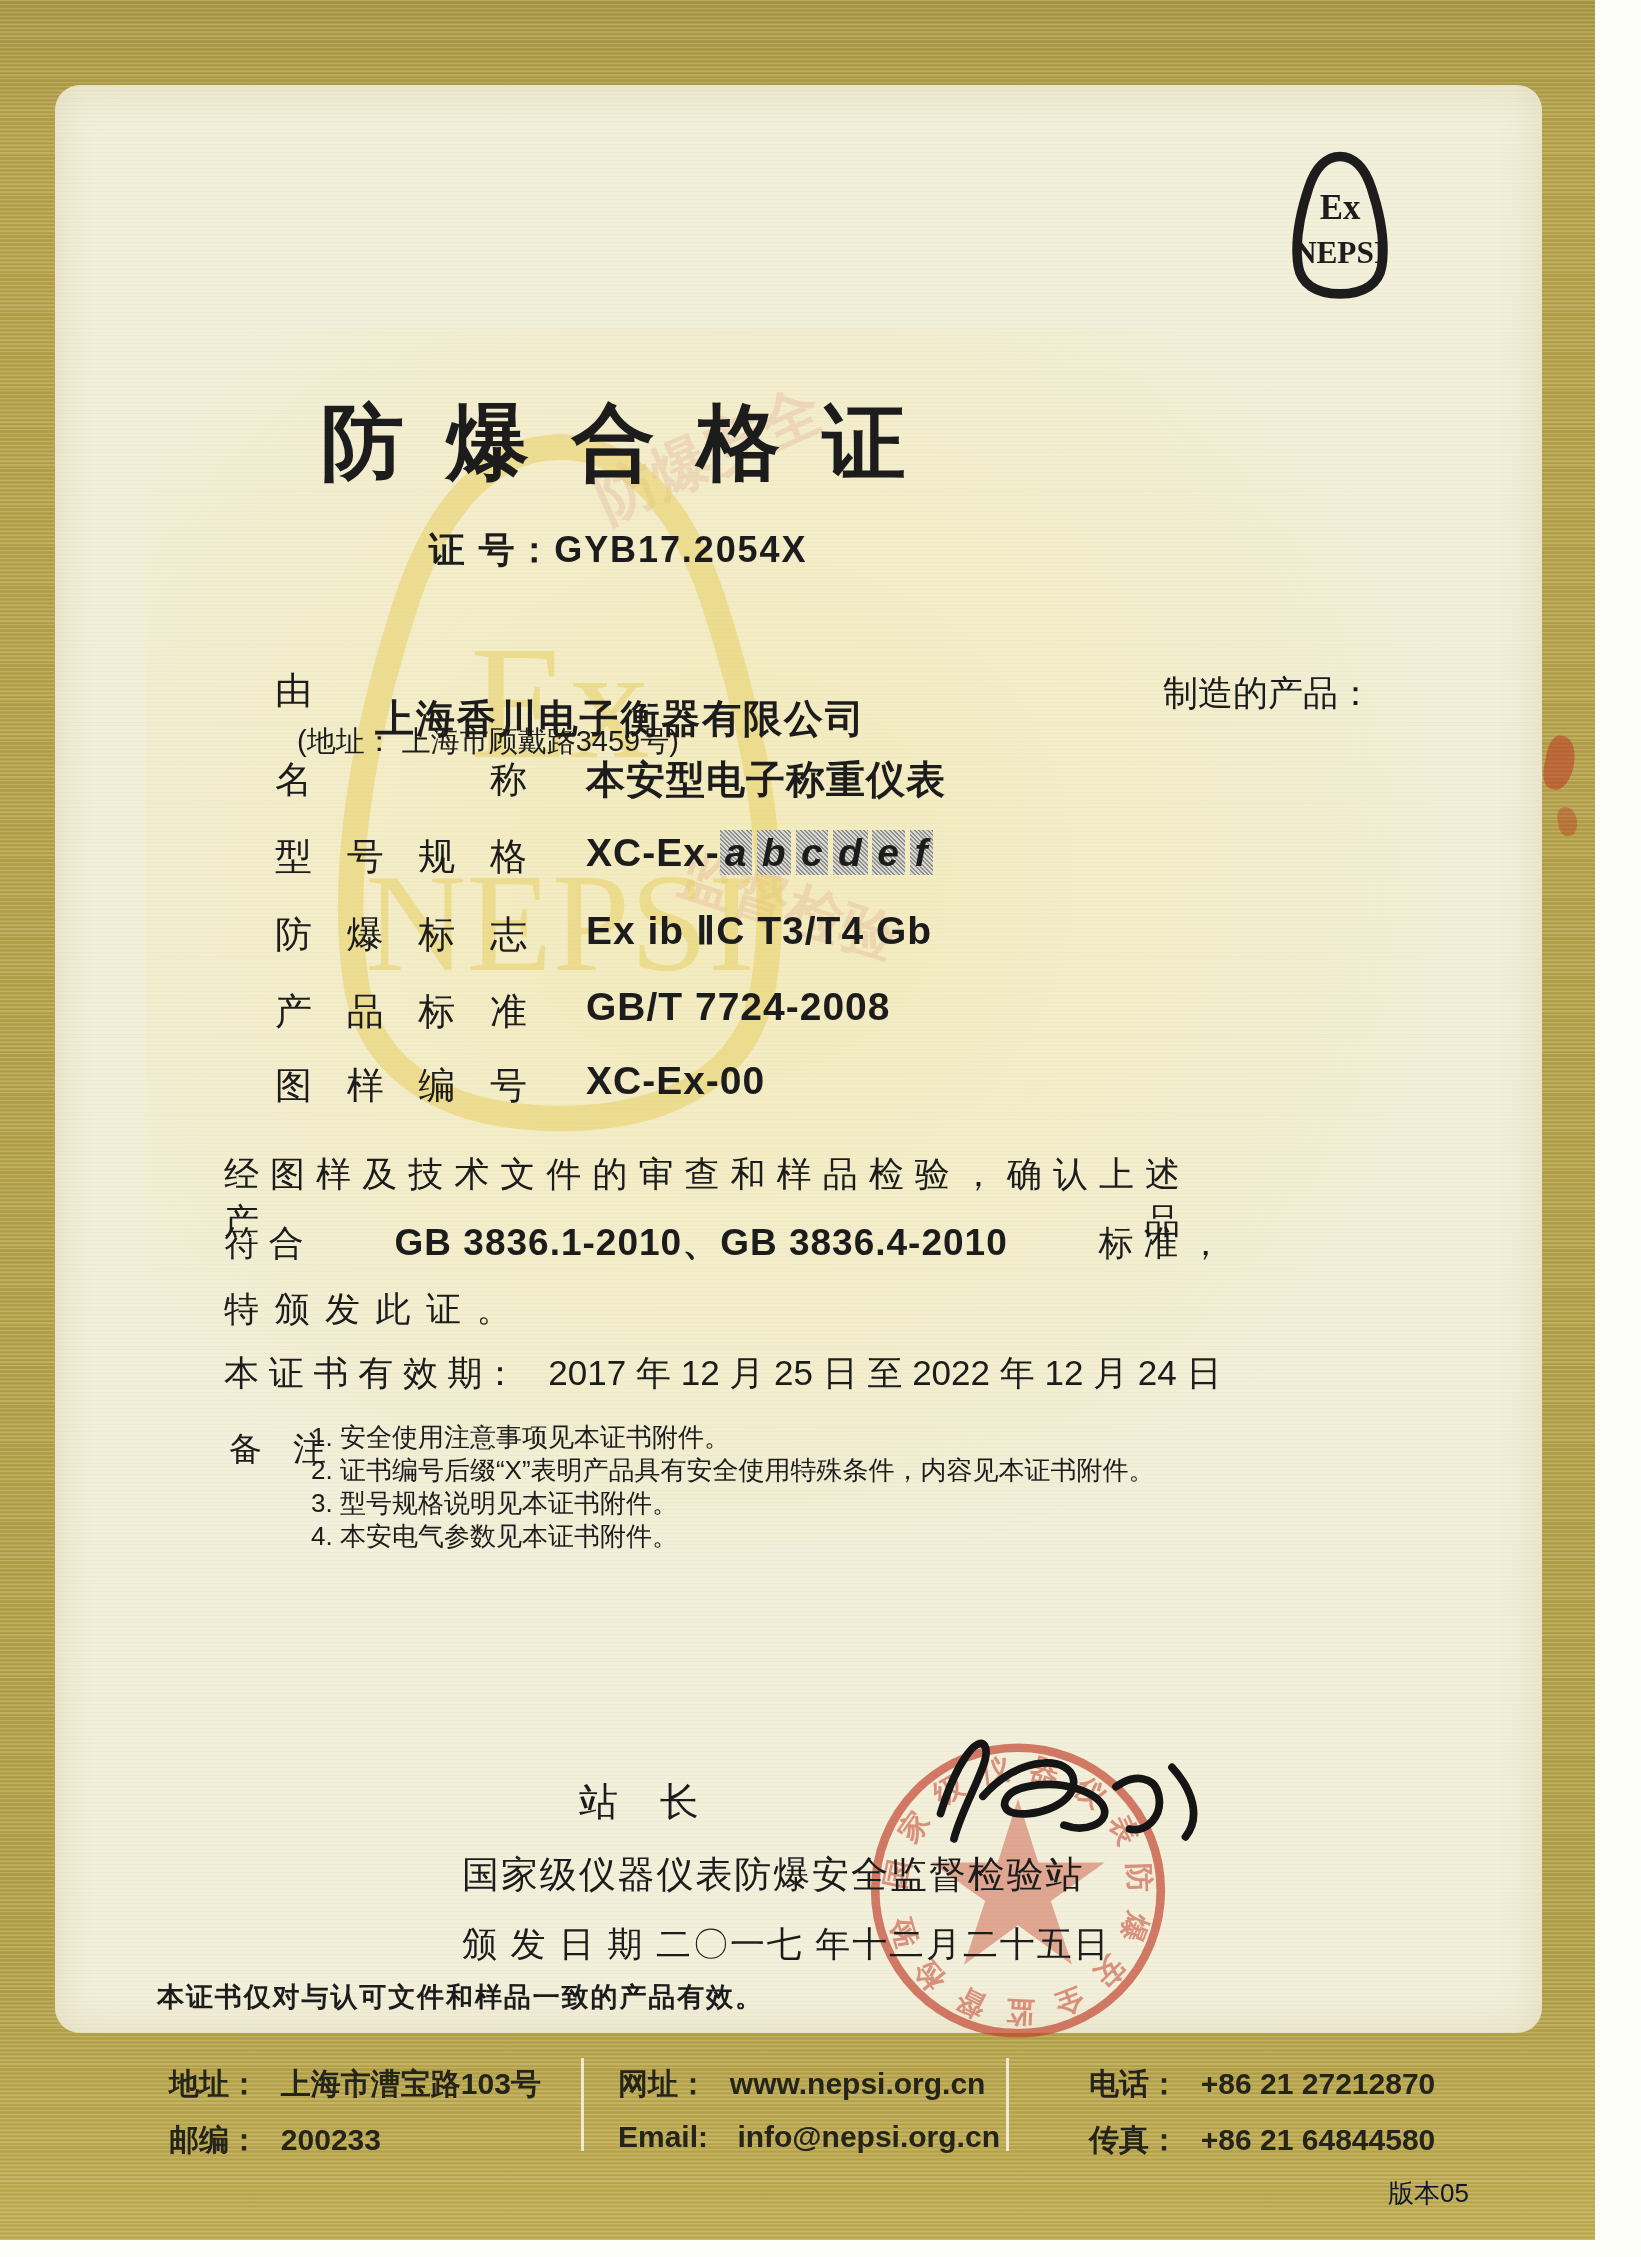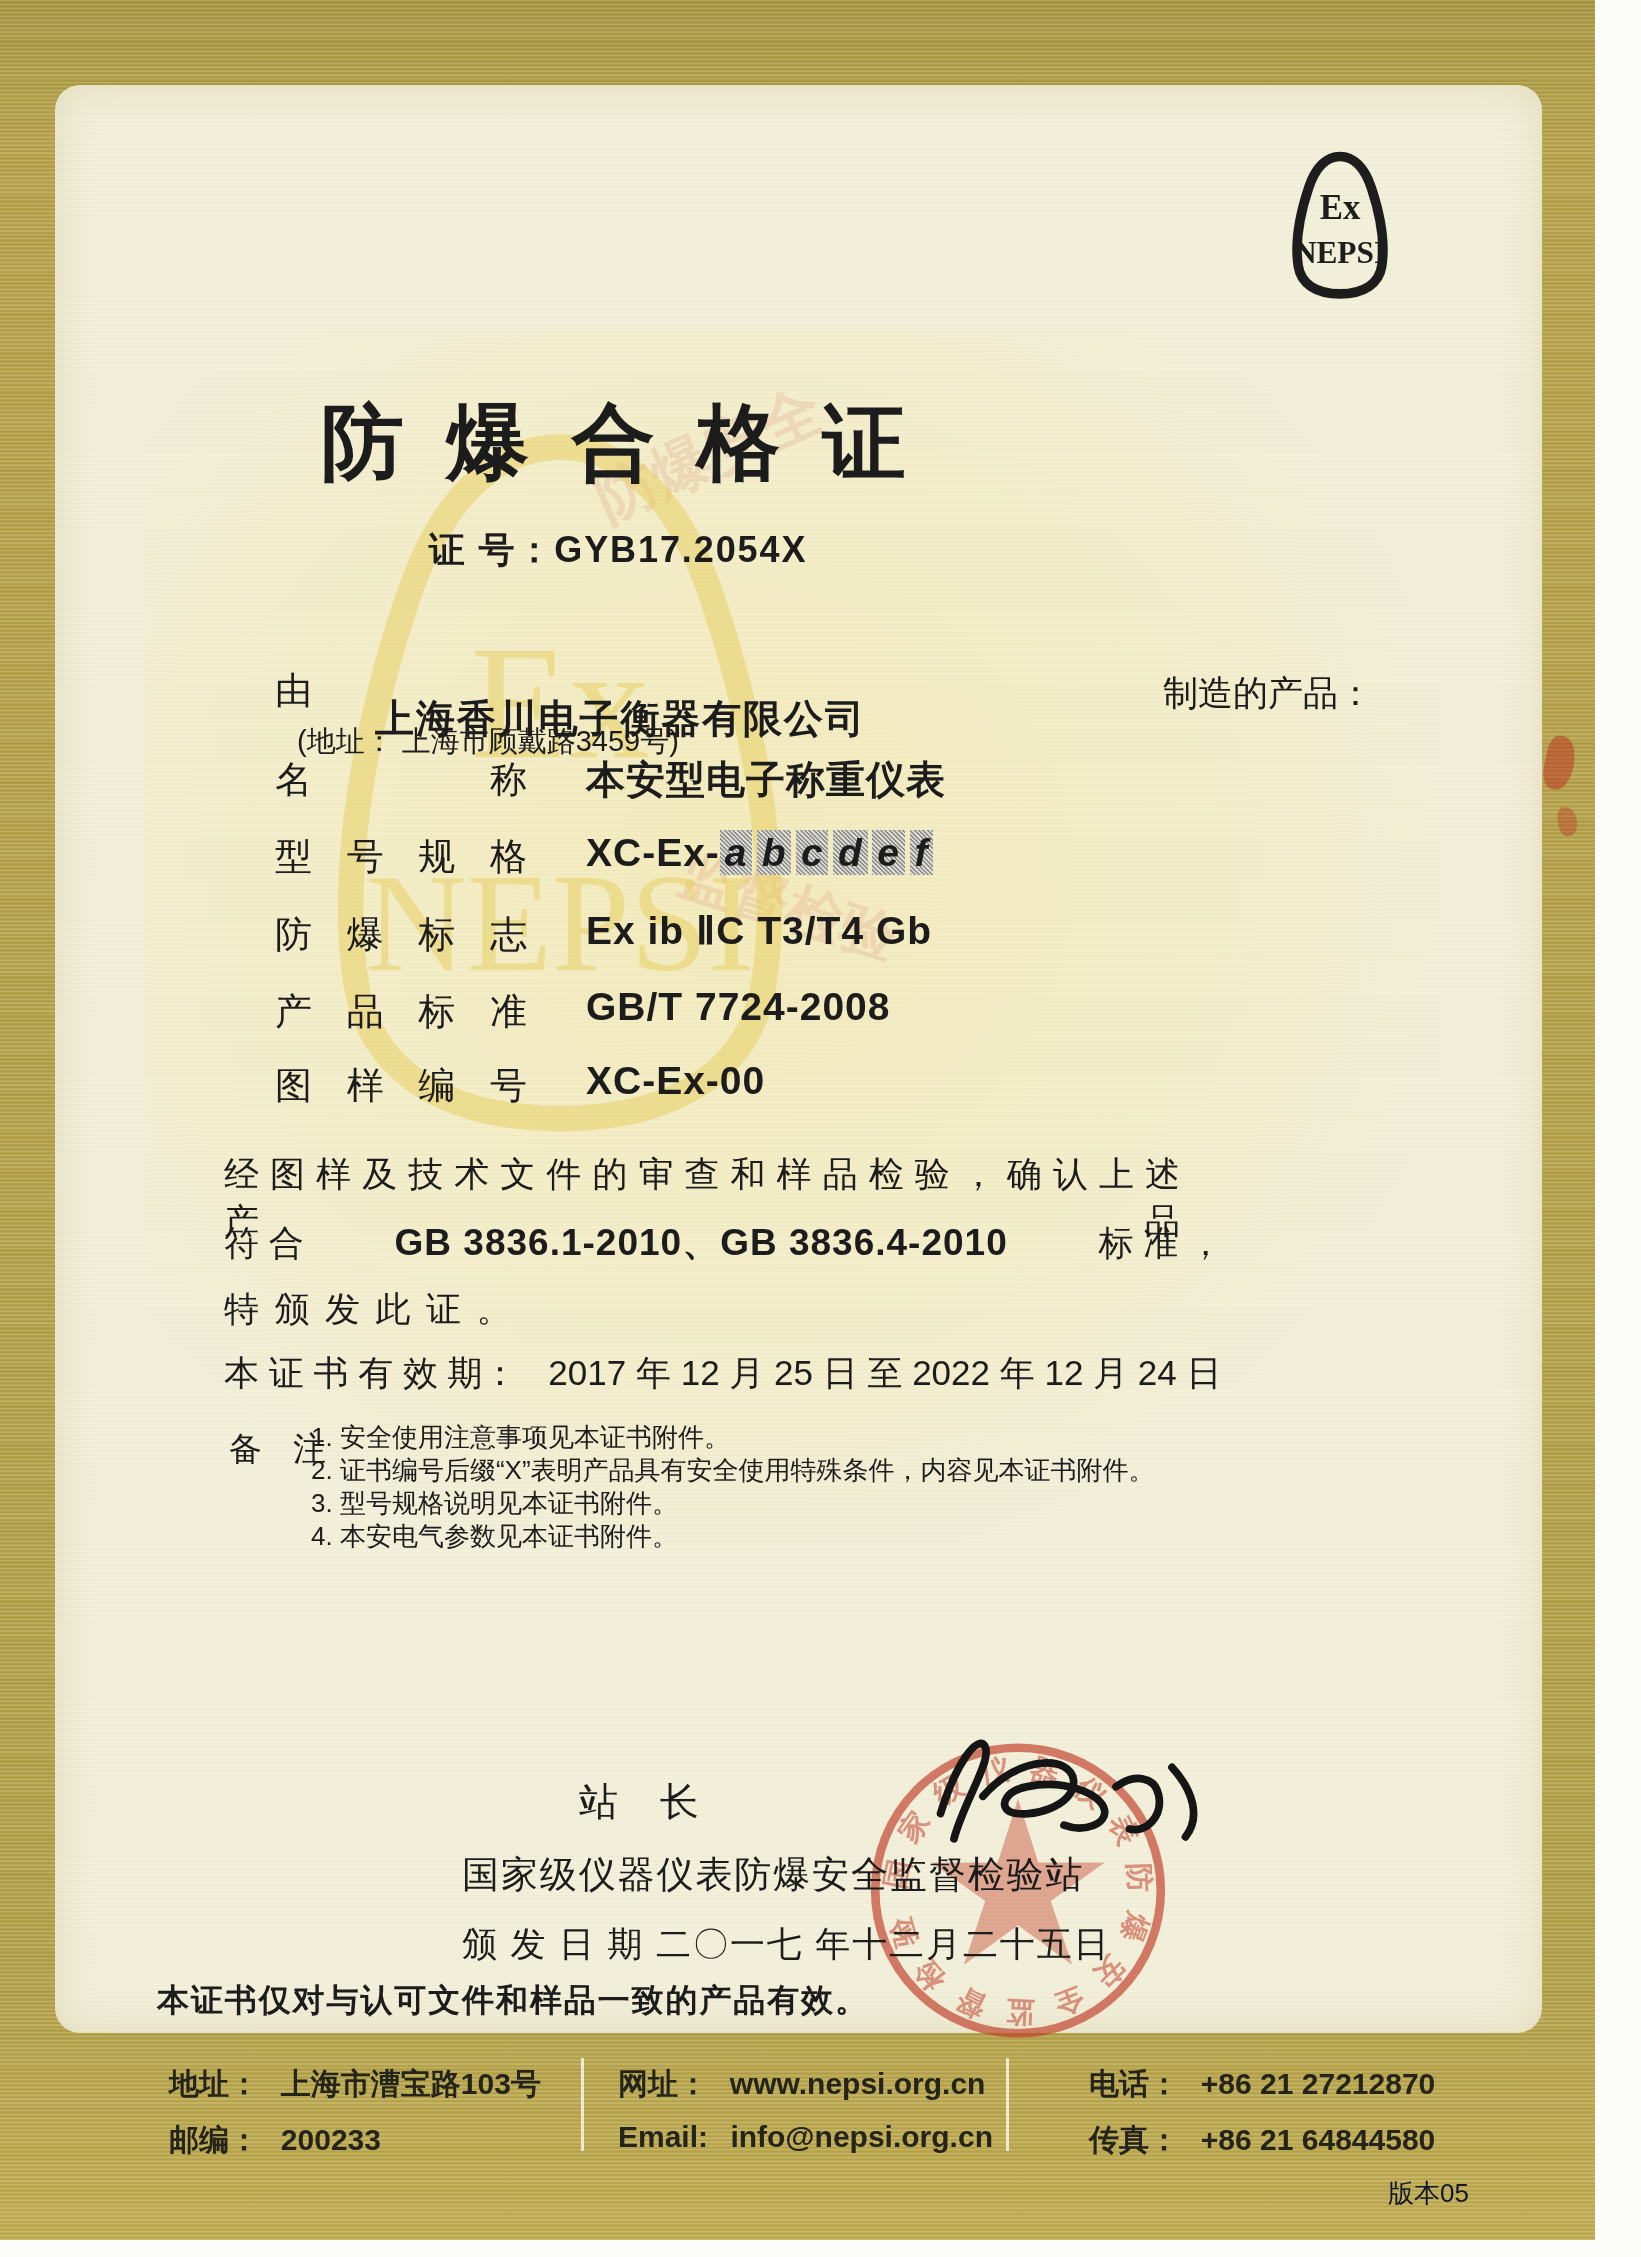--- a/index.html
+++ b/index.html
@@ -72,21 +72,21 @@
   .t37{font-size:35px;z-index:6;white-space:nowrap;}
 
   
   .rlabel{font-size:33px;width:97px;z-index:6;text-align:justify;text-align-last:justify;}
   .rlist{z-index:6;font-size:26px;line-height:33px;white-space:nowrap;}
 
   
   .chief{font-size:39px;letter-spacing:15.4px;z-index:6;white-space:nowrap;}
   .org{font-size:37px;letter-spacing:1.9px;z-index:6;white-space:nowrap;}
   .issue{font-size:35px;letter-spacing:1.9px;z-index:6;white-space:nowrap;}
-  .note{font-size:32px;font-weight:700;letter-spacing:1.9px;z-index:6;white-space:nowrap;text-align:right;}
+  .note{font-size:27px;font-weight:700;letter-spacing:1.9px;z-index:6;white-space:nowrap;text-align:right;}
 
   
   .fcell{font-size:30px;color:#25241a;z-index:6;white-space:nowrap;font-weight:600;}
   .fsep{width:2.9px;background:rgba(255,255,255,0.75);z-index:6;}
   .version{font-size:26px;color:#0f172a;z-index:6;}
 
   svg{display:block;}
 </style>
 </head>
 <body>
@@ -192,21 +192,21 @@
 <div class="abs fcell" style="left:1089px;top:2064px;">
   <span>电话：</span>
   <span style="margin-left:13.5px;">+86 21 27212870</span>
 </div>
 <div class="abs fcell" style="left:169px;top:2120px;">
   <span>邮编：</span>
   <span style="margin-left:13.5px;">200233</span>
 </div>
 <div class="abs fcell" style="left:618px;top:2120px;">
   <span>Email:</span>
-  <span style="margin-left:14px;">info@nepsi.org.cn</span>
+  <span style="margin-left:21px;">info@nepsi.org.cn</span>
 </div>
 <div class="abs fcell" style="left:1089px;top:2120px;">
   <span>传真：</span>
   <span style="margin-left:13.5px;">+86 21 64844580</span>
 </div>
 <div class="abs fsep" style="left:581px;top:2058px;height:93px;"></div>
 <div class="abs fsep" style="left:1006px;top:2058px;height:93px;"></div>
 <div class="abs version" style="left:1388px;top:2176px;">版本05</div>
 
 

